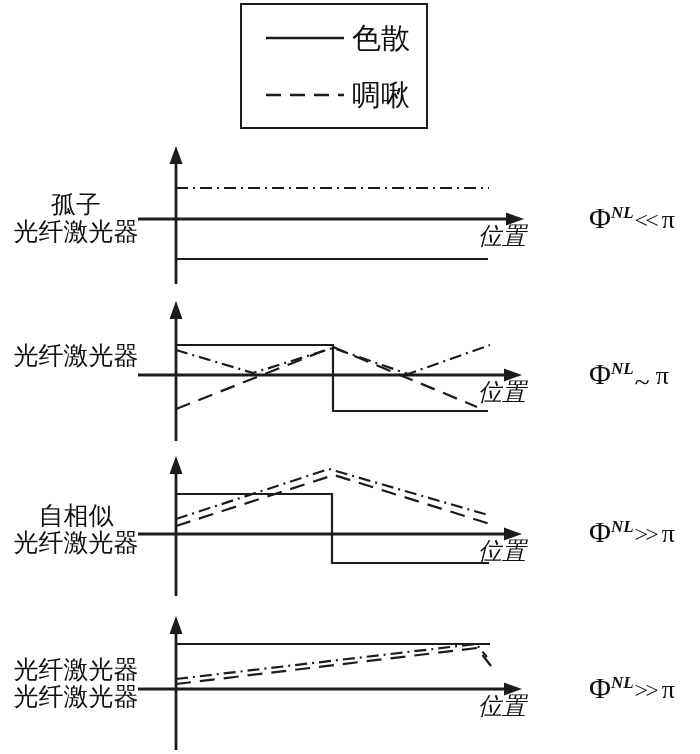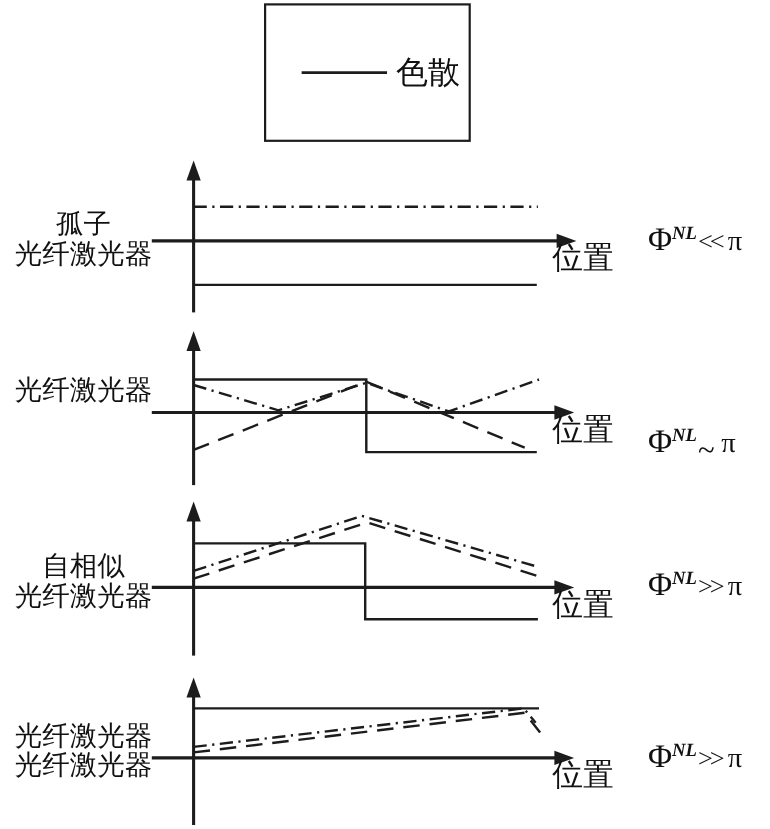--- a/index.html
+++ b/index.html
@@ -10,42 +10,42 @@
     font-family:"Liberation Serif","DejaVu Serif",serif;
     color:#111;
     overflow:hidden;
   }
   #plot{position:absolute;left:0;top:0;}
 
   
   .legend-box{
     position:absolute;left:240px;top:3px;width:188px;height:126px;
     border:2px solid #1c1c1c;background:#fff;
-    display:flex;justify-content:space-around;
+    display:flex;flex-direction:column;justify-content:space-around;
     padding:4px 0 4px 0;box-sizing:border-box;
   }
   .legend-row{display:flex;align-items:center;padding-left:24px;}
   .legend-sample{width:78px;height:10px;flex:0 0 78px;margin-right:8px;}
   .legend-label{font-size:29px;line-height:30px;white-space:nowrap;}
 
   
   .panel-label{
     position:absolute;left:-8px;width:168px;text-align:center;
     font-size:25px;line-height:27px;white-space:nowrap;
   }
   .panel-label .l2{display:block;}
   .pl-1{top:191px;} .pl-2{top:342px;} .pl-3{top:502px;} .pl-4{top:656px;}
 
   
-  .pos-label{position:absolute;left:502px;font-size:28px;line-height:30px;}
+  .pos-label{position:absolute;left:478px;font-size:24px;line-height:30px;font-style:italic;}
   .pos-1{top:221px;} .pos-2{top:377px;} .pos-3{top:536px;} .pos-4{top:691px;}
 
   
   .phase-label{position:absolute;left:589px;font-size:29px;line-height:32px;white-space:nowrap;text-align:right;}
-  .ph-1{top:202px;} .ph-2{top:358px;margin-top:28px;} .ph-3{top:516px;} .ph-4{top:672px;}
+  .ph-1{top:202px;} .ph-2{top:358px;} .ph-3{top:516px;} .ph-4{top:672px;}
   .phase-label .phi{font-size:30px;}
   .phase-label .sup{font-size:17px;font-style:italic;font-weight:bold;position:relative;top:-10px;letter-spacing:0px;}
   .phase-label .relation{font-size:24px;letter-spacing:-3px;margin-left:1px;margin-right:6px;}
   .phase-label .relation.tilde{vertical-align:-7px;font-size:28px;letter-spacing:0;}
   .phase-label .pi{font-size:26px;}
 </style>
 </head>
 <body>
 
 <div id="stage">
@@ -88,20 +88,26 @@
       </g>
     </svg>
 
   <div class="legend-box">
     <div class="legend-row">
       <svg class="legend-sample" viewBox="0 0 78 10">
           <line x1="0" y1="5" x2="78" y2="5" stroke-width="2.6" stroke="#1c1c1c"></line>
         </svg>
       <span class="legend-label">色散</span>
     </div>
+    <div class="legend-row">
+      <svg class="legend-sample" viewBox="0 0 78 10">
+          <line x1="0" y1="5" x2="78" y2="5" stroke-width="2.6" stroke="#1c1c1c" stroke-dasharray="15,9"></line>
+        </svg>
+      <span class="legend-label">啁啾</span>
+    </div>
   </div>
 
   <div class="panel-label pl-1">
     <span class="l1">孤子</span>
     <span class="l2">光纤激光器</span>
   </div>
   <div class="panel-label pl-2">
     <span class="l2">光纤激光器</span>
   </div>
   <div class="panel-label pl-3">

